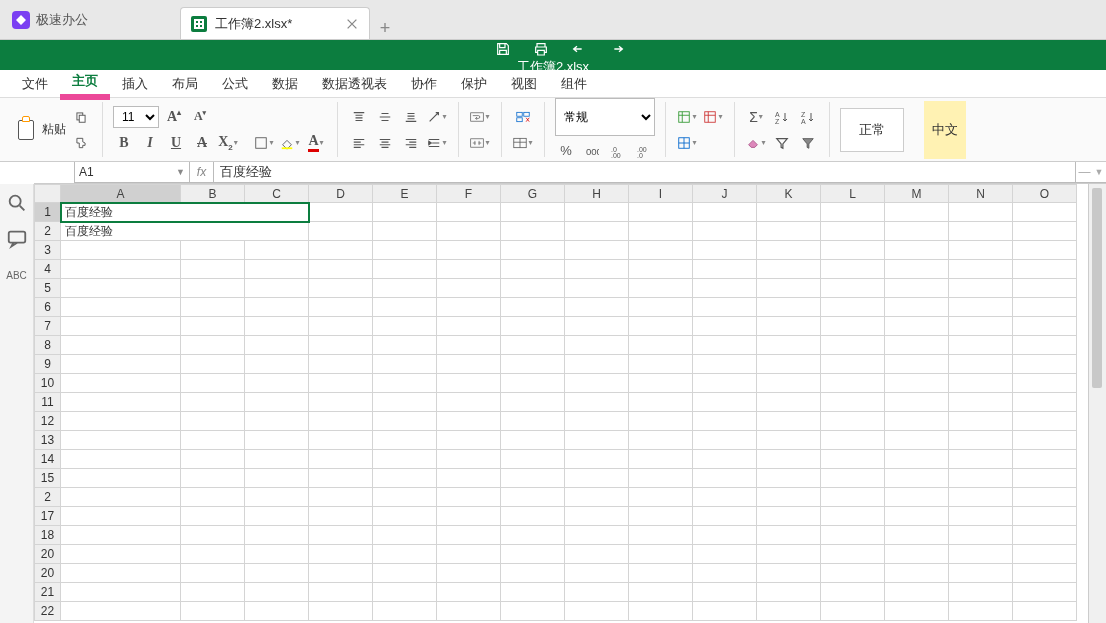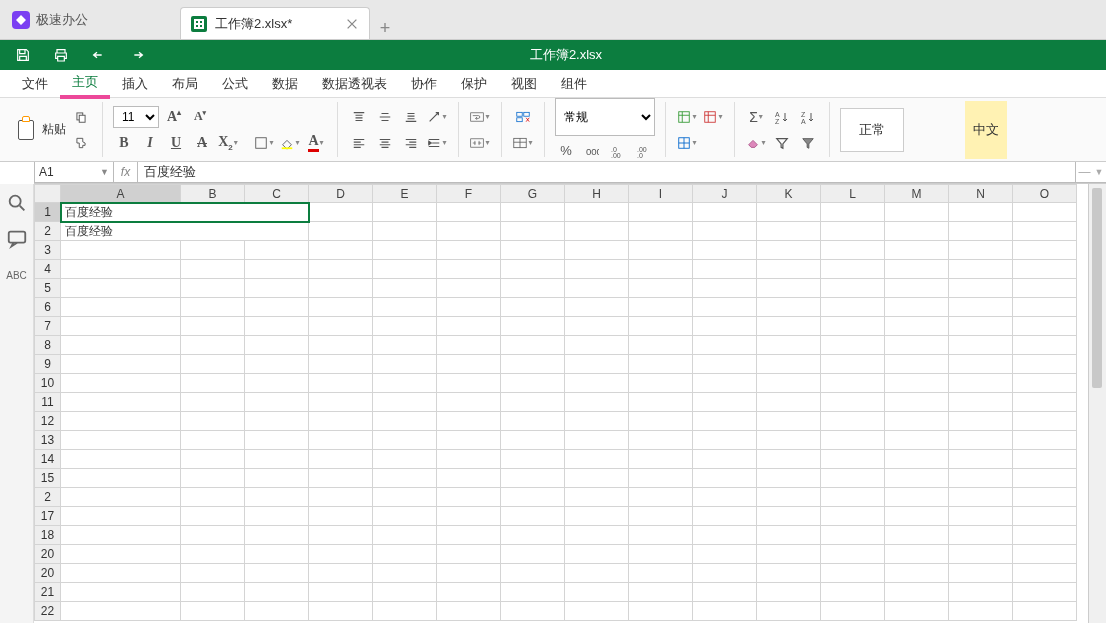--- a/index.html
+++ b/index.html
@@ -14,30 +14,30 @@
 .tabs { display: flex; align-items: flex-end; margin-left: 80px; justify-content: flex-end; }
 .tab { background: #fff; border: 1px solid #ccc; border-bottom: none; border-radius: 4px 4px 0 0; height: 32px; display: flex; align-items: center; padding: 0 10px; gap: 8px; min-width: 190px; }
 .tab-icon { width: 16px; height: 16px; background: #0c7d3f; border-radius: 2px; display: flex; align-items: center; justify-content: center; }
 .tab-icon-inner { width: 10px; height: 10px; border: 1px solid #fff; display: grid; grid-template-columns: 1fr 1fr; grid-template-rows: 1fr 1fr; }
 .tab-icon-inner div { border: 0.5px solid #fff; }
 .tab-label { flex: 1; font-size: 13px; color: #333; }
 .tab-close { width: 14px; height: 14px; color: #888; cursor: pointer; }
 .new-tab { width: 30px; display: flex; align-items: center; justify-content: center; color: #888; font-size: 18px; cursor: pointer; }
 
 
-.green-bar { height: 30px; background: #0c7d3f; color: #fff; display: flex; align-items: center; }
+.green-bar { height: 30px; background: #0c7d3f; color: #fff; display: flex; align-items: center; flex-direction: column; }
 .green-left { display: flex; gap: 20px; padding-left: 14px; }
 .green-icon { width: 18px; height: 18px; cursor: pointer; display: flex; align-items: center; justify-content: center; }
 .green-icon svg { width: 16px; height: 16px; fill: #fff; stroke: #fff; }
 .green-title { flex: 1; text-align: center; font-size: 13px; }
 
 
 .menubar { height: 28px; display: flex; align-items: center; padding: 0 10px; gap: 0; border-bottom: 1px solid #ddd; }
 .menu-item { padding: 4px 12px; font-size: 13px; color: #333; cursor: pointer; }
-.menu-item.active { border-bottom: 4px solid #ec4899; color: #0c7d3f; font-weight: 400; }
+.menu-item.active { border-bottom: 6px solid #ec4899; color: #0c7d3f; font-weight: 700; }
 
 
 .ribbon { height: 64px; background: #fafafa; border-bottom: 1px solid #ccc; display: flex; align-items: stretch; padding: 4px 6px; gap: 0; }
 .ribbon-group { display: flex; align-items: center; padding: 0 10px; border-right: 1px solid #ddd; gap: 4px; }
 .ribbon-group:last-child { border-right: none; }
 .paste-btn { display: flex; flex-direction: row; align-items: center; gap: 2px; cursor: pointer; }
 .paste-icon { width: 24px; height: 28px; position: relative; }
 .paste-board { position: absolute; left: 2px; top: 4px; width: 16px; height: 20px; border: 1.5px solid #555; border-radius: 2px; background:#fff; }
 .paste-clip { position: absolute; left: 6px; top: 0; width: 8px; height: 6px; border: 1.5px solid #f90; border-radius: 2px 2px 0 0; background:#fff;}
 .paste-label { font-size: 12px; }
@@ -45,25 +45,25 @@
 .small-btn svg { width: 14px; height: 14px; }
 .font-sel { height: 22px; border: 1px solid #bbb; font-size: 12px; padding: 0 4px; background: #fff; }
 .font-name { width: 130px; }
 .font-size { width: 46px; }
 .row { display: flex; gap: 4px; align-items: center; }
 .col2 { display: flex; flex-direction: column; gap: 4px; }
 .txt-icon { font-weight: bold; font-size: 14px; font-family: "Times New Roman", serif; }
 .dd { font-size: 8px; color: #888; margin-left: 1px; }
 .num-sel { height: 38px; border: 1px solid #bbb; font-size: 12px; padding: 0 4px; width: 100px; background: #fff; }
 .status-box { padding: 6px 18px; border: 1px solid #ccc; background:#fff; font-size: 13px; height: 44px; display: flex; align-items: center; }
-.yellow-box { background: #fff2b3; padding: 6px 8px; height: 58px; display: flex; align-items: center; font-size: 13px; margin-left: 41px; }
+.yellow-box { background: #fff2b3; padding: 6px 8px; height: 58px; display: flex; align-items: center; font-size: 13px; }
 
 
 .formula-bar { height: 22px; border-bottom: 1px solid #ccc; display: flex; align-items: stretch; margin-left: 34px; }
-.name-box { width: 80px; border: 1px solid #bbb; border-top: none; font-size: 12px; padding: 0 4px; background: #fff; display: flex; align-items: center; }
+.name-box { width: 116px; border: 1px solid #bbb; border-top: none; font-size: 12px; padding: 0 4px; background: #fff; display: flex; align-items: center; margin-left: 40px; }
 .name-box .dd2 { margin-left: auto; }
 .fx-icon { width: 24px; border: 1px solid #bbb; border-top:none; border-left: none; display: flex; align-items: center; justify-content: center; font-style: italic; color: #888; font-size: 12px; }
 .formula-input { flex: 1; border: 1px solid #bbb; border-top:none; border-left: none; padding: 0 6px; font-size: 13px; background: #fff; display: flex; align-items: center; }
 .formula-end { width: 30px; border-bottom: 1px solid #bbb; display:flex; align-items:center; justify-content:center; gap:4px; color:#aaa;}
 
 
 .workspace { display: flex; height: calc(623px - 40px - 30px - 28px - 64px - 22px); }
 .sidetools { width: 34px; background: #f4f4f4; border-right: 1px solid #ddd; display: flex; flex-direction: column; align-items: center; padding-top: 8px; gap: 14px; }
 .side-btn { width: 22px; height: 22px; display: flex; align-items: center; justify-content: center; color: #666; cursor: pointer; }
 

